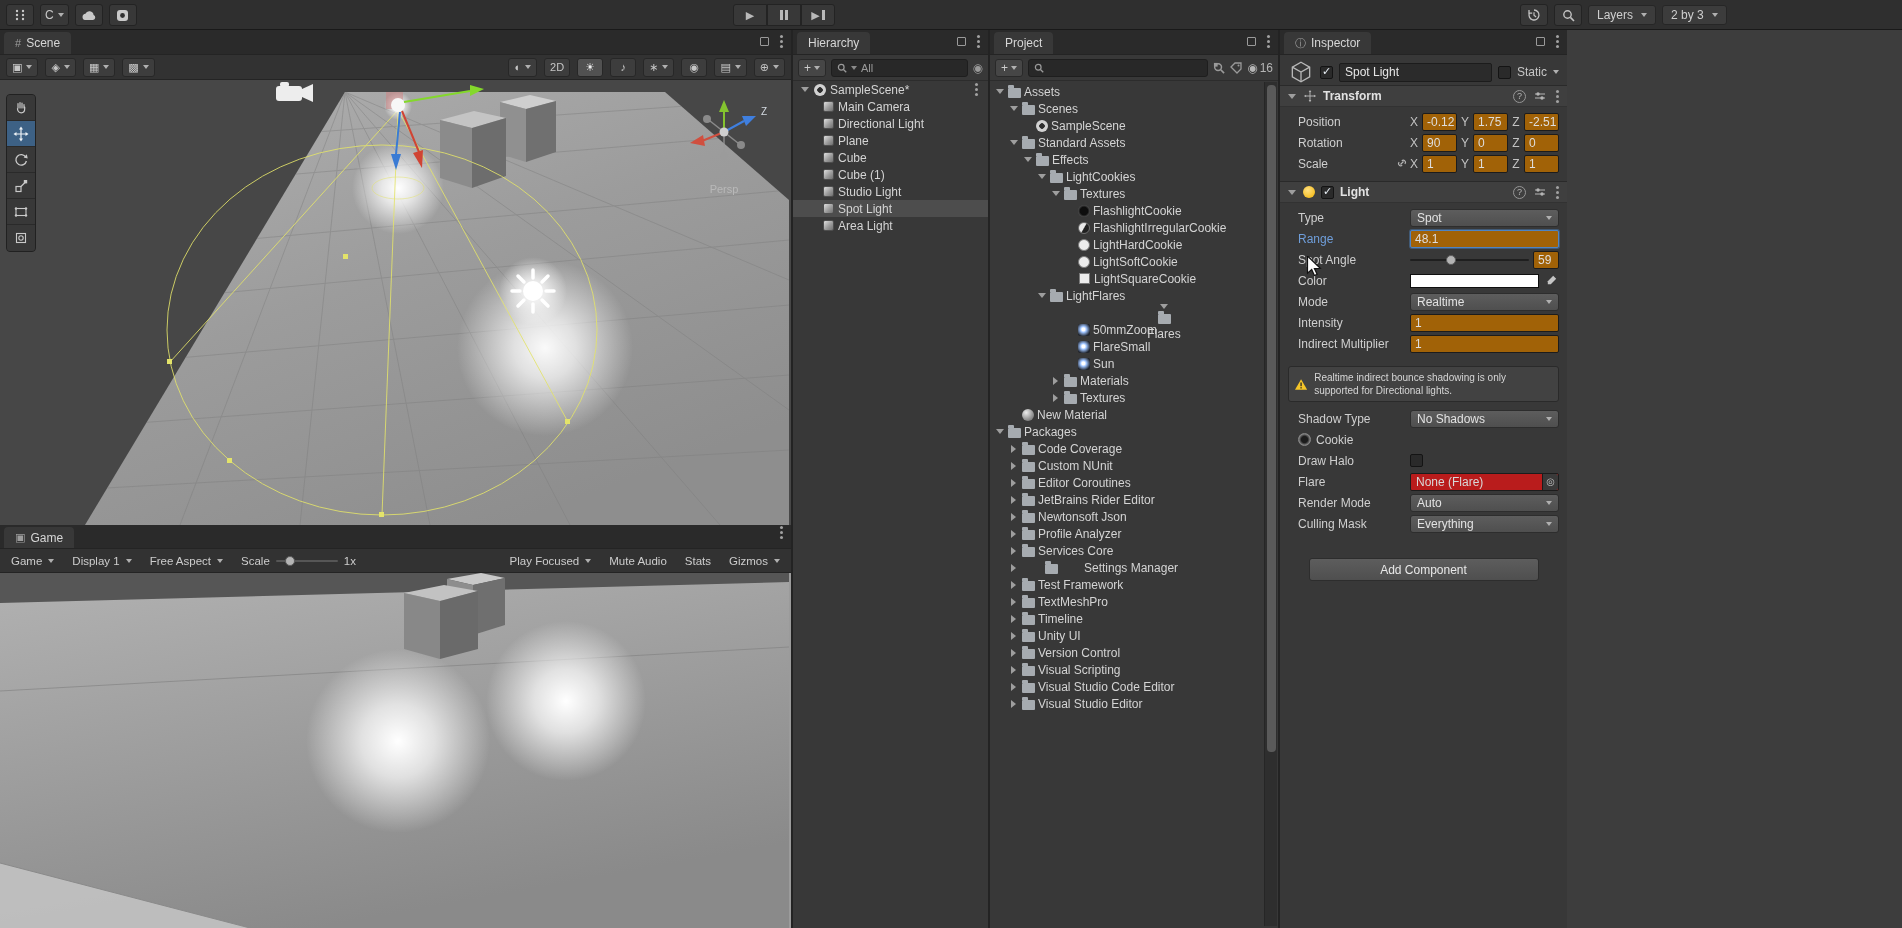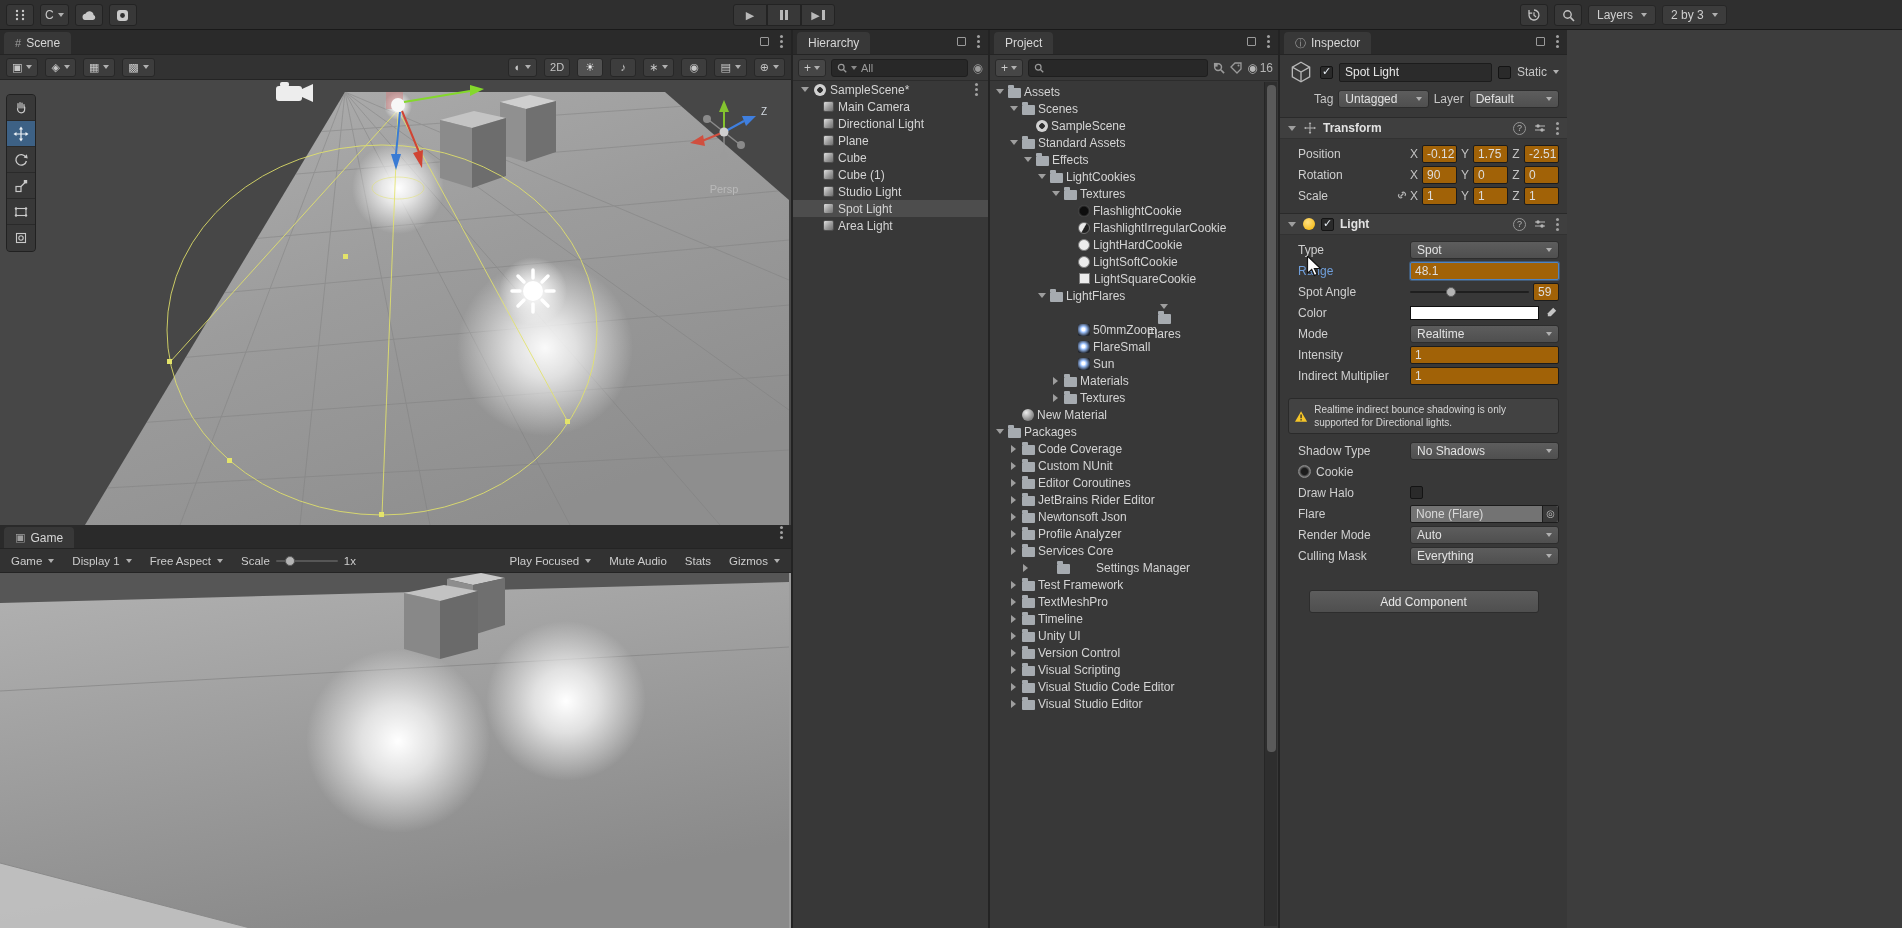--- a/index.html
+++ b/index.html
@@ -93,21 +93,21 @@
 .axisfield{flex:1;min-width:0;}
 .link-icon{position:absolute;left:108px;top:3px;visibility:hidden;}
 .has-link .link-icon{visibility:visible;}
 .slider{flex:1;height:18px;position:relative;min-width:0;}
 .slider-track{position:absolute;left:0;right:0;top:8px;height:2px;background:#1f1f1f;border-radius:1px;}
 .slider-knob{position:absolute;top:4px;left:30%;width:10px;height:10px;border-radius:50%;background:#b4b4b4;border:1px solid #5c5c5c;}
 .num-small{width:26px;flex:none;}
 .color-swatch{flex:1;height:14px;background:#ffffff;border:1px solid #0f0f0f;min-width:0;}
 .dropper-btn{width:16px;height:16px;display:flex;align-items:center;justify-content:center;flex:none;}
 .helpbox{margin:5px 8px;display:flex;gap:7px;align-items:center;background:#424242;border:1px solid #2a2a2a;border-radius:3px;padding:4px 6px;font-size:10px;line-height:1.3;color:#d6d6d6;}
-.objfield{flex:1;height:18px;background:#737373;border:1px solid #1c1c1c;border-radius:2px;display:flex;align-items:center;justify-content:space-between;padding:0 0 0 5px;color:#d8d8d8;min-width:0;}
+.objfield{flex:1;height:18px;background:#b91c1c;border:1px solid #1c1c1c;border-radius:2px;display:flex;align-items:center;justify-content:space-between;padding:0 0 0 5px;color:#d8d8d8;min-width:0;}
 .obj-picker{width:16px;height:16px;display:flex;align-items:center;justify-content:center;color:#bbb;border-left:1px solid #1c1c1c;background:#3a3a3a;border-radius:0 2px 2px 0;font-size:10px;flex:none;}
 .cookie-circ{width:13px;height:13px;border-radius:50%;background:radial-gradient(circle,#1c1c1c 40%,#777 70%,#aaa);border:1px solid #888;margin-right:5px;flex:none;display:inline-block;vertical-align:-2px;}
 .addcomp{margin:17px auto 0 auto;width:230px;height:23px;background:linear-gradient(#5d5d5d,#4f4f4f);border:1px solid #2d2d2d;border-radius:3px;display:flex;align-items:center;justify-content:center;color:#e8e8e8;}
 .empty-region{position:absolute;left:1567px;top:30px;width:335px;height:898px;background:#3d3d3d;}
 .cursor{position:absolute;left:1306px;top:256px;z-index:60;pointer-events:none;}
 </style>
 </head>
 <body>
 
 <div id="root">
@@ -757,21 +757,21 @@
           <span class="picon pi-folder"></span>
           <span>Profile Analyzer</span>
         </div>
 
         <div class="prow" style="padding-left: 18px;">
           <span class="tri tri-closed"></span>
           <span class="picon pi-folder"></span>
           <span>Services Core</span>
         </div>
 
-        <div class="prow" style="padding-left: 30px; gap: 26px;">
+        <div class="prow" style="padding-left: 18px; gap: 26px;">
           <span class="tri tri-closed"></span>
           <span class="picon pi-folder"></span>
           <span>Settings Manager</span>
         </div>
 
         <div class="prow" style="padding-left: 18px;">
           <span class="tri tri-closed"></span>
           <span class="picon pi-folder"></span>
           <span>Test Framework</span>
         </div>
@@ -842,32 +842,20 @@
         </svg>
       <span class="checkbox">
           <span class="chk">✓</span>
         </span>
       <div class="name-field">
           <span>Spot Light</span>
         </div>
       <span class="checkbox"></span>
       <span class="minilabel">Static</span>
       <span class="caret"></span>
-    </div>
-    <div class="ins-row2">
-      <span class="minilabel">Tag</span>
-      <div class="dropdown">
-          <span>Untagged</span>
-          <span class="caret"></span>
-        </div>
-      <span class="minilabel">Layer</span>
-      <div class="dropdown">
-          <span>Default</span>
-          <span class="caret"></span>
-        </div>
     </div>
 
     <div class="comp-header">
       <span class="tri tri-open"></span>
       <svg width="14" height="14" viewBox="0 0 16 16">
           <g stroke="#b5b5b5" stroke-width="1.1">
             <line x1="8" y1="3" x2="8" y2="13"></line>
             <line x1="3" y1="8" x2="13" y2="8"></line>
           </g>
           <g fill="#b5b5b5">

